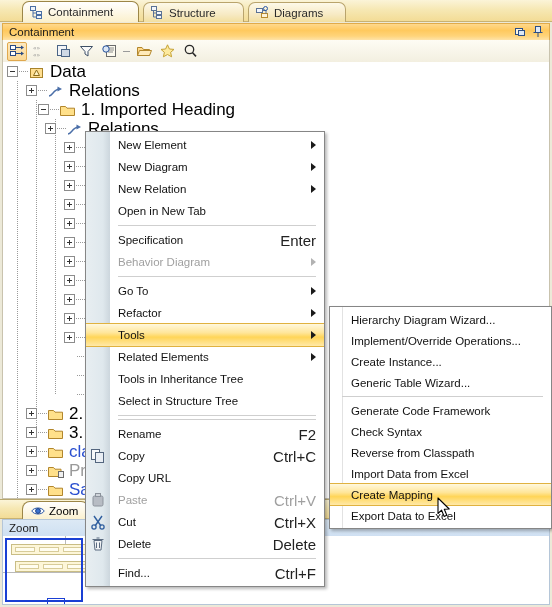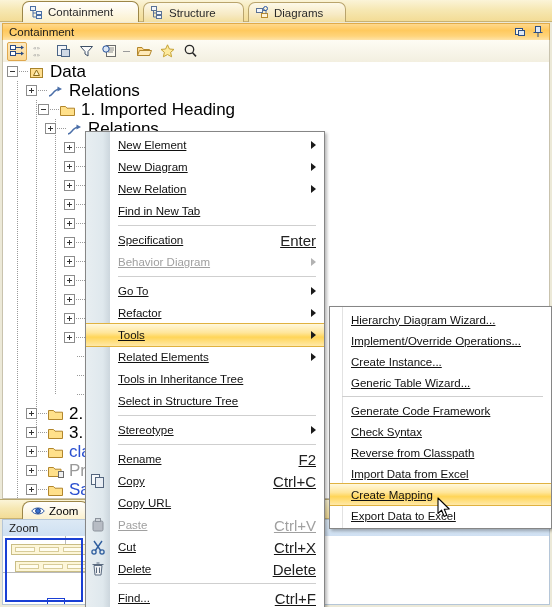--- a/index.html
+++ b/index.html
@@ -184,21 +184,20 @@
     content: ""; position: absolute; left: 0; top: 0;
     width: 24px; height: 100%;
     background: linear-gradient(to right,#e8eef1 0%,#dfe8ed 70%,#ccd6dd 100%);
   }
   .mi {
     position: relative; height: 22px;
     display: flex; align-items: center;
     font-size: 11.5px; color: #111;
     padding-left: 32px; padding-right: 8px;
     z-index: 2;
-    text-decoration: underline;
   }
   .ctxmenu.sub .mi { padding-left: 21px; height: 21px; }
   .mi.dis { color: #a0a0a0; }
   .mi.hl {
     background: linear-gradient(to bottom,#fff8dd 0%,#ffe69a 40%,#ffd558 60%,#ffe9a8 100%);
     border-top: 1px solid #e0b23f;
     border-bottom: 1px solid #e0b23f;
     margin: -1px 0;
     height: 24px;
   }
@@ -611,21 +610,21 @@
         </div>
         <div class="mi">
           <span>New Diagram</span>
           <span class="arr"></span>
         </div>
         <div class="mi">
           <span>New Relation</span>
           <span class="arr"></span>
         </div>
         <div class="mi">
-          <span>Find in New Tab</span>
+          <span>Open in New Tab</span>
         </div>
         <div class="sep"></div>
         <div class="mi">
           <span>Specification</span>
           <span class="accel">Enter</span>
         </div>
         <div class="mi dis">
           <span>Behavior Diagram</span>
           <span class="arr"></span>
         </div>
@@ -646,24 +645,20 @@
           <span>Related Elements</span>
           <span class="arr"></span>
         </div>
         <div class="mi">
           <span>Tools in Inheritance Tree</span>
         </div>
         <div class="mi">
           <span>Select in Structure Tree</span>
         </div>
         <div class="sep"></div>
-        <div class="mi">
-          <span>Stereotype</span>
-          <span class="arr"></span>
-        </div>
         <div class="sep"></div>
         <div class="mi">
           <span>Rename</span>
           <span class="accel">F2</span>
         </div>
         <div class="mi">
           <span class="mi-icon"><svg width="16" height="16" viewBox="0 0 16 16">
               <rect x="1.5" y="1.5" width="8" height="10" fill="#f6f8fa" stroke="#53657e"></rect>
               <rect x="5.5" y="4.5" width="8" height="10" fill="#e9eef4" stroke="#53657e"></rect>
             </svg></span>

